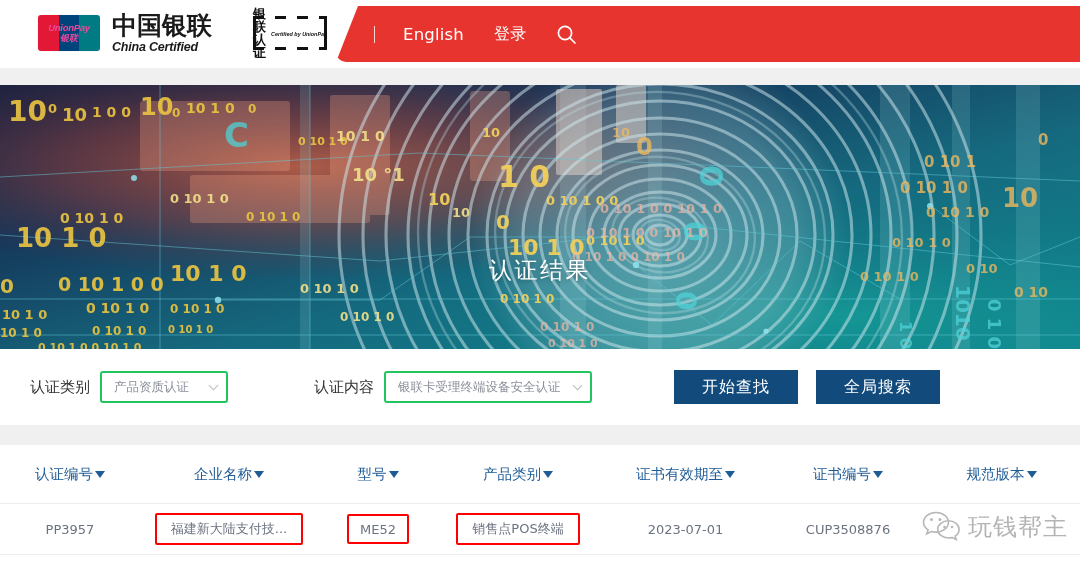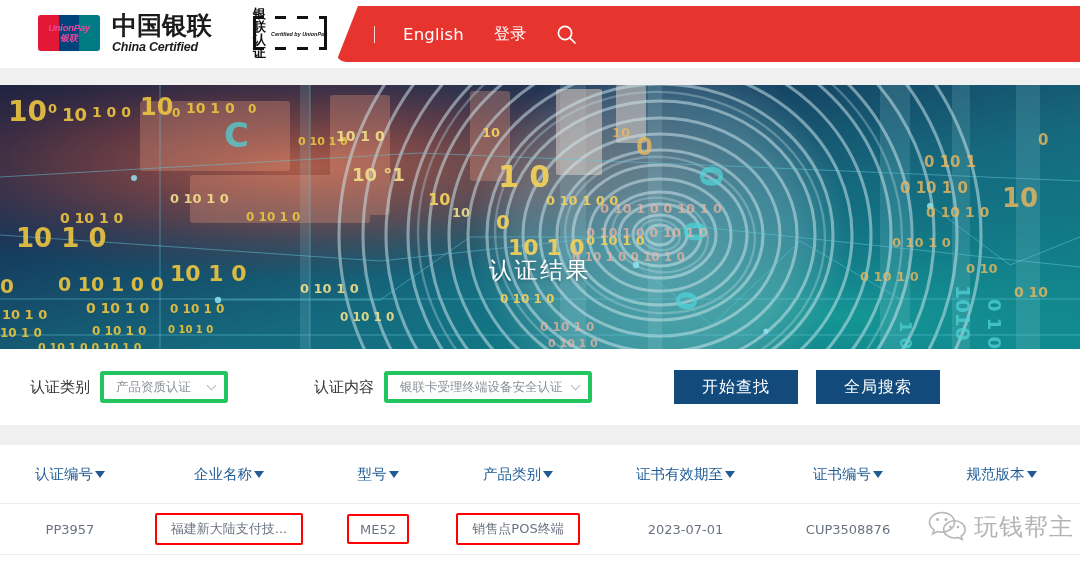--- a/index.html
+++ b/index.html
@@ -145,21 +145,21 @@
     background: #ffffff;
     display: flex; align-items: center;
   }
   .fgroup { display: flex; align-items: center; }
   .fgroup .flabel {
     font-size: 15px; color: #333; margin-right: 10px; white-space: nowrap;
     font-family: "DejaVu Sans","Liberation Sans",sans-serif;
   }
   .fselect {
     position: relative; height: 32px;
-    border: 4px solid #22c55e; border-radius: 3px;
+    border: 2px solid #22c55e; border-radius: 3px;
     background: #fff; display: flex; align-items: center;
     padding: 0 26px 0 12px; cursor: pointer;
   }
   .fselect .val {
     font-size: 12.5px; color: #8a8f99; white-space: nowrap;
     font-family: "DejaVu Sans","Liberation Sans",sans-serif;
   }
   .fselect .chev {
     position: absolute; right: 9px; top: 50%;
     width: 7px; height: 7px; margin-top: -5px;
@@ -213,21 +213,21 @@
   .hl {
     border: 2.5px solid #ff0000;
     padding: 5px 14px; border-radius: 2px;
     display: inline-flex; align-items: center; justify-content: center;
     min-height: 30px;
   }
   .hl.narrow { padding: 5px 11px; }
 
   
   .watermark {
-    position: absolute; right: 6px; top: 509px;
+    position: absolute; right: 12px; top: 509px;
     display: flex; align-items: center; gap: 7px;
     opacity: .42; z-index: 9; pointer-events: none;
   }
   .watermark .wtxt {
     font-size: 24px; color: #4b4b4b; letter-spacing: 1px;
     font-family: "DejaVu Sans","Liberation Sans",sans-serif;
     white-space: nowrap;
   }
 </style>
 </head>

